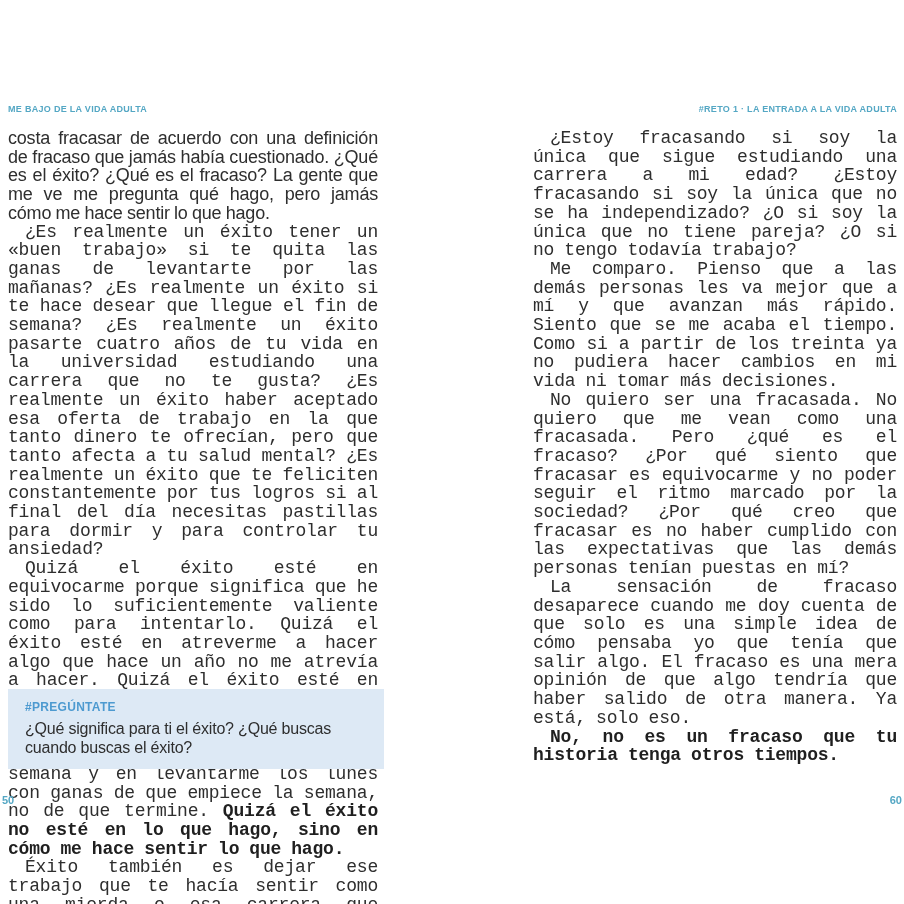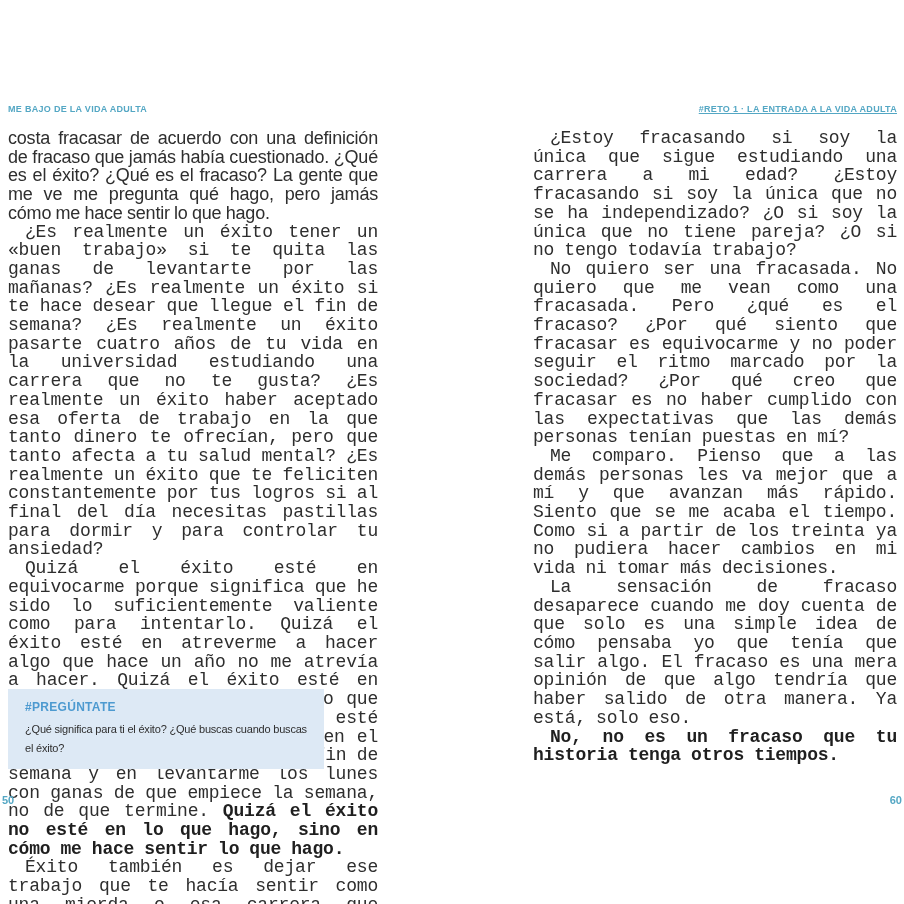--- a/index.html
+++ b/index.html
@@ -18,21 +18,21 @@
     position: absolute;
     top: 84px;
     font-size: 9px;
     font-weight: 700;
     letter-spacing: 0.3px;
     color: #54A7C4;
     text-transform: uppercase;
     margin-top: 20px;
   }
   .running-header.left { left: 8px; }
-  .running-header.right { right: 7px; text-align: center; text-decoration: underline; }
+  .running-header.right { right: 7px; text-align: center; }
 
   .text-column {
     position: absolute;
     top: 129px;
     color: #2e2e2e;
     font-size: 18px;
     line-height: 18.7px;
     letter-spacing: -0.2px;
     word-spacing: -0.5px;
   }
@@ -43,37 +43,37 @@
     margin: 0;
     text-align: justify;
   }
   .para.indent { text-indent: 17px; font-family: Liberation Mono, monospace; }
   .bold { font-weight: 700; color: #1f1f1f; }
 
   .ask-box {
     position: absolute;
     left: 8px;
     top: 689px;
-    width: 316px;
+    width: 376px;
     box-sizing: border-box;
     background: #dde9f5;
     padding: 11px 17px 12px 17px;
   }
   .ask-box-title {
     font-size: 12px;
     font-weight: 700;
     letter-spacing: 0.3px;
     color: #4d9ad0;
     line-height: 15px;
     margin: 0 0 5px 0;
   }
   .ask-box-text {
     margin: 0;
     color: #2e2e2e;
-    font-size: 11px;
+    font-size: 16px;
     line-height: 18.7px;
     letter-spacing: -0.2px;
   }
 
   .page-number {
     position: absolute;
     top: 794px;
     font-size: 11px;
     font-weight: 700;
     color: #54A7C4;
@@ -95,21 +95,21 @@
     <p class="para indent"><span>Éxito también es dejar ese trabajo que te hacía sentir como una mierda o esa carrera que odiabas. Éxito también es dejar a esa pareja que no te trataba bien. Éxito también es hacer una pausa para cuidar de tu salud mental. Pero, claro, este cambio de mentalidad cuesta. Porque no te felicitan por dejar una carrera o un trabajo, sino que te preguntan preocupados: «¿Por qué lo has hecho?».</span></p>
   </div>
 
 <div class="ask-box">
   <p class="ask-box-title">#PREGÚNTATE</p>
   <p class="ask-box-text">¿Qué significa para ti el éxito? ¿Qué buscas cuando buscas el éxito?</p>
 </div>
 
 <div class="text-column right">
     <p class="para indent"><span>¿Estoy fracasando si soy la única que sigue estudiando una carrera a mi edad? ¿Estoy fracasando si soy la única que no se ha independizado? ¿O si soy la única que no tiene pareja? ¿O si no tengo todavía trabajo?</span></p>
+    <p class="para indent"><span>Me comparo. Pienso que a las demás personas les va mejor que a mí y que avanzan más rápido. Siento que se me acaba el tiempo. Como si a partir de los treinta ya no pudiera hacer cambios en mi vida ni tomar más decisiones.</span></p>
     <p class="para indent"><span>No quiero ser una fracasada. No quiero que me vean como una fracasada. Pero ¿qué es el fracaso? ¿Por qué siento que fracasar es equivocarme y no poder seguir el ritmo marcado por la sociedad? ¿Por qué creo que fracasar es no haber cumplido con las expectativas que las demás personas tenían puestas en mí?</span></p>
-    <p class="para indent"><span>Me comparo. Pienso que a las demás personas les va mejor que a mí y que avanzan más rápido. Siento que se me acaba el tiempo. Como si a partir de los treinta ya no pudiera hacer cambios en mi vida ni tomar más decisiones.</span></p>
     <p class="para indent"><span>La sensación de fracaso desaparece cuando me doy cuenta de que solo es una simple idea de cómo pensaba yo que tenía que salir algo. El fracaso es una mera opinión de que algo tendría que haber salido de otra manera. Ya está, solo eso.</span></p>
     <p class="para indent"><span class="bold">No, no es un fracaso que tu historia tenga otros tiempos.</span></p>
   </div>
 
 <div class="page-number left">50</div>
 
 <div class="page-number right">60</div>
 
 </body></html>

